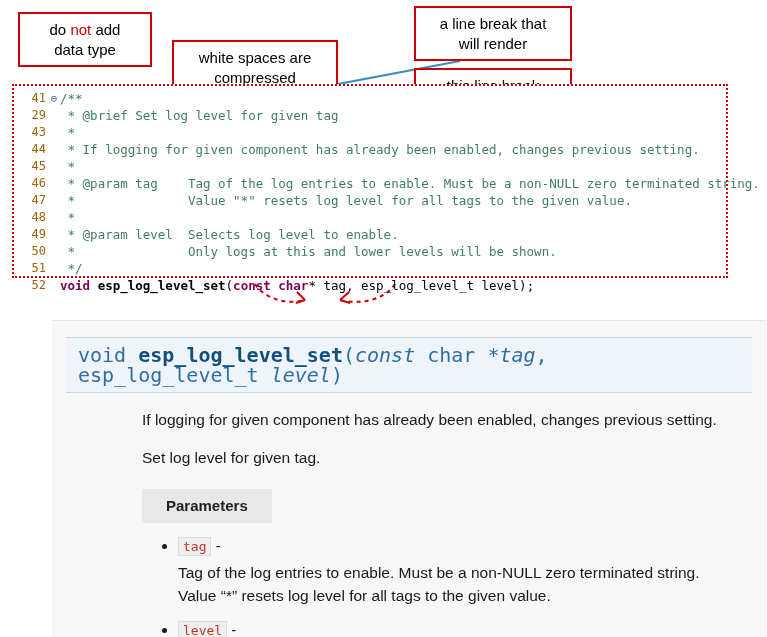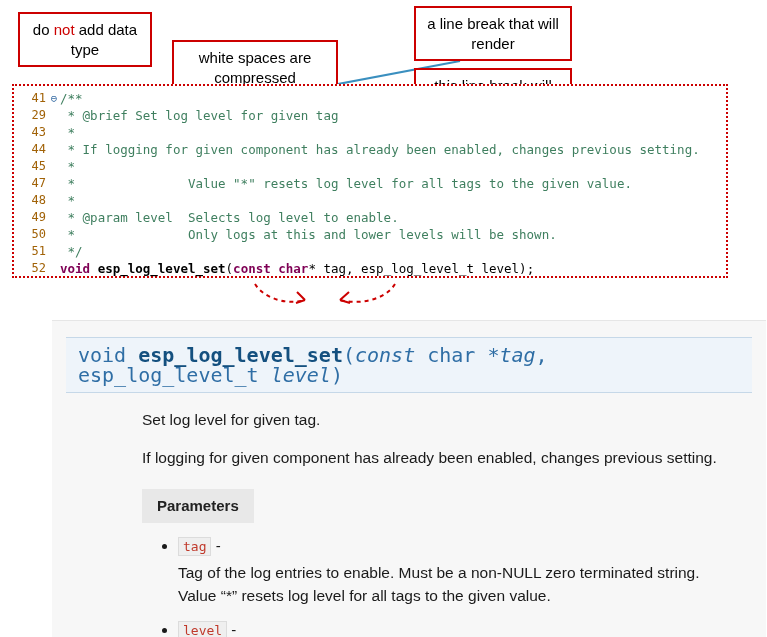--- a/index.html
+++ b/index.html
@@ -17,21 +17,21 @@
 
   
   .callout {
     position: absolute;
     border: 2px solid #cc0000;
     background: #ffffff;
     color: #000000;
     font-size: 15px;
     line-height: 20px;
     text-align: center;
-    padding: 6px 10px;
+    padding: 6px 22px;
     box-sizing: border-box;
     font-family: "Liberation Sans", sans-serif;
   }
   .callout .hl {
     color: #cc0000;
   }
 
   #callout-no-datatype {
     left: 18px;
     top: 12px;
@@ -161,21 +161,21 @@
     color: #1a1a1a;
     line-height: 22px;
   }
   .doc-para {
     margin: 16px 0 0 0;
   }
   #params-header {
     display: inline-block;
     margin: 20px 0 0 0;
     background: #e8e8e8;
-    padding: 6px 15px;
+    padding: 6px 24px;
     font-size: 15px;
     font-weight: bold;
     color: #222222;
   }
   .param-list {
     margin: 8px 0 0 0;
     padding: 0 0 0 36px;
     list-style: disc;
   }
   .param-list li {
@@ -240,36 +240,37 @@
 will </span><span class="hl">not</span><span> render</span>
 </div>
 
 <div id="code-block">
   <div id="code-lines">
       <div class="code-line"><span class="ln">41</span><span class="fold">⊖</span><span class="code-text">/**</span></div>
       <div class="code-line"><span class="ln">29</span><span class="fold"></span><span class="code-text"> * @brief Set log level for given tag</span></div>
       <div class="code-line"><span class="ln">43</span><span class="fold"></span><span class="code-text"> *</span></div>
       <div class="code-line"><span class="ln">44</span><span class="fold"></span><span class="code-text"> * If logging for given component has already been enabled, changes previous setting.</span></div>
       <div class="code-line"><span class="ln">45</span><span class="fold"></span><span class="code-text"> *</span></div>
+      <div class="code-line"><span class="ln">46</span><span class="fold"></span><span class="code-text"> * @param tag    Tag of the log entries to enable. Must be a non-NULL zero terminated string.</span></div>
       <div class="code-line"><span class="ln">47</span><span class="fold"></span><span class="code-text"> *               Value "*" resets log level for all tags to the given value.</span></div>
       <div class="code-line"><span class="ln">48</span><span class="fold"></span><span class="code-text"> *</span></div>
       <div class="code-line"><span class="ln">49</span><span class="fold"></span><span class="code-text"> * @param level  Selects log level to enable.</span></div>
       <div class="code-line"><span class="ln">50</span><span class="fold"></span><span class="code-text"> *               Only logs at this and lower levels will be shown.</span></div>
       <div class="code-line"><span class="ln">51</span><span class="fold"></span><span class="code-text"> */</span></div>
       <div class="code-line"><span class="ln">52</span><span class="fold"></span><span class="code-text cpp"><span class="kw">void</span> <span class="fn">esp_log_level_set</span>(<span class="kw">const</span> <span class="kw">char</span>* tag, esp_log_level_t level);</span></div>
     </div>
 </div>
 
 <div id="doc-panel">
 
   <div id="doc-signature"><span>void</span> <span class="sig-name">esp_log_level_set</span><span>(</span><span class="sig-kw">const</span><span> char *</span><span class="sig-param">tag</span><span>, </span><span>esp_log_level_t </span><span class="sig-param">level</span><span>)</span></div>
 
   <div class="doc-body">
+    <p class="doc-para">If logging for given component has already been enabled, changes previous setting.</p>
     <p class="doc-para">Set log level for given tag.</p>
-    <p class="doc-para">If logging for given component has already been enabled, changes previous setting.</p>
 
     <div id="params-header">Parameters</div>
 
     <ul class="param-list" id="param-list">
         <li><span class="param-name">tag</span><span class="param-dash"> -</span><div class="param-desc">Tag of the log entries to enable. Must be a non-NULL zero terminated string. Value “*” resets log level for all tags to the given value.</div></li>
         <li><span class="param-name">level</span><span class="param-dash"> -</span><div class="param-desc">Selects log level to enable. Only logs at this and lower levels will be shown.</div></li>
       </ul>
   </div>
 </div>
 

